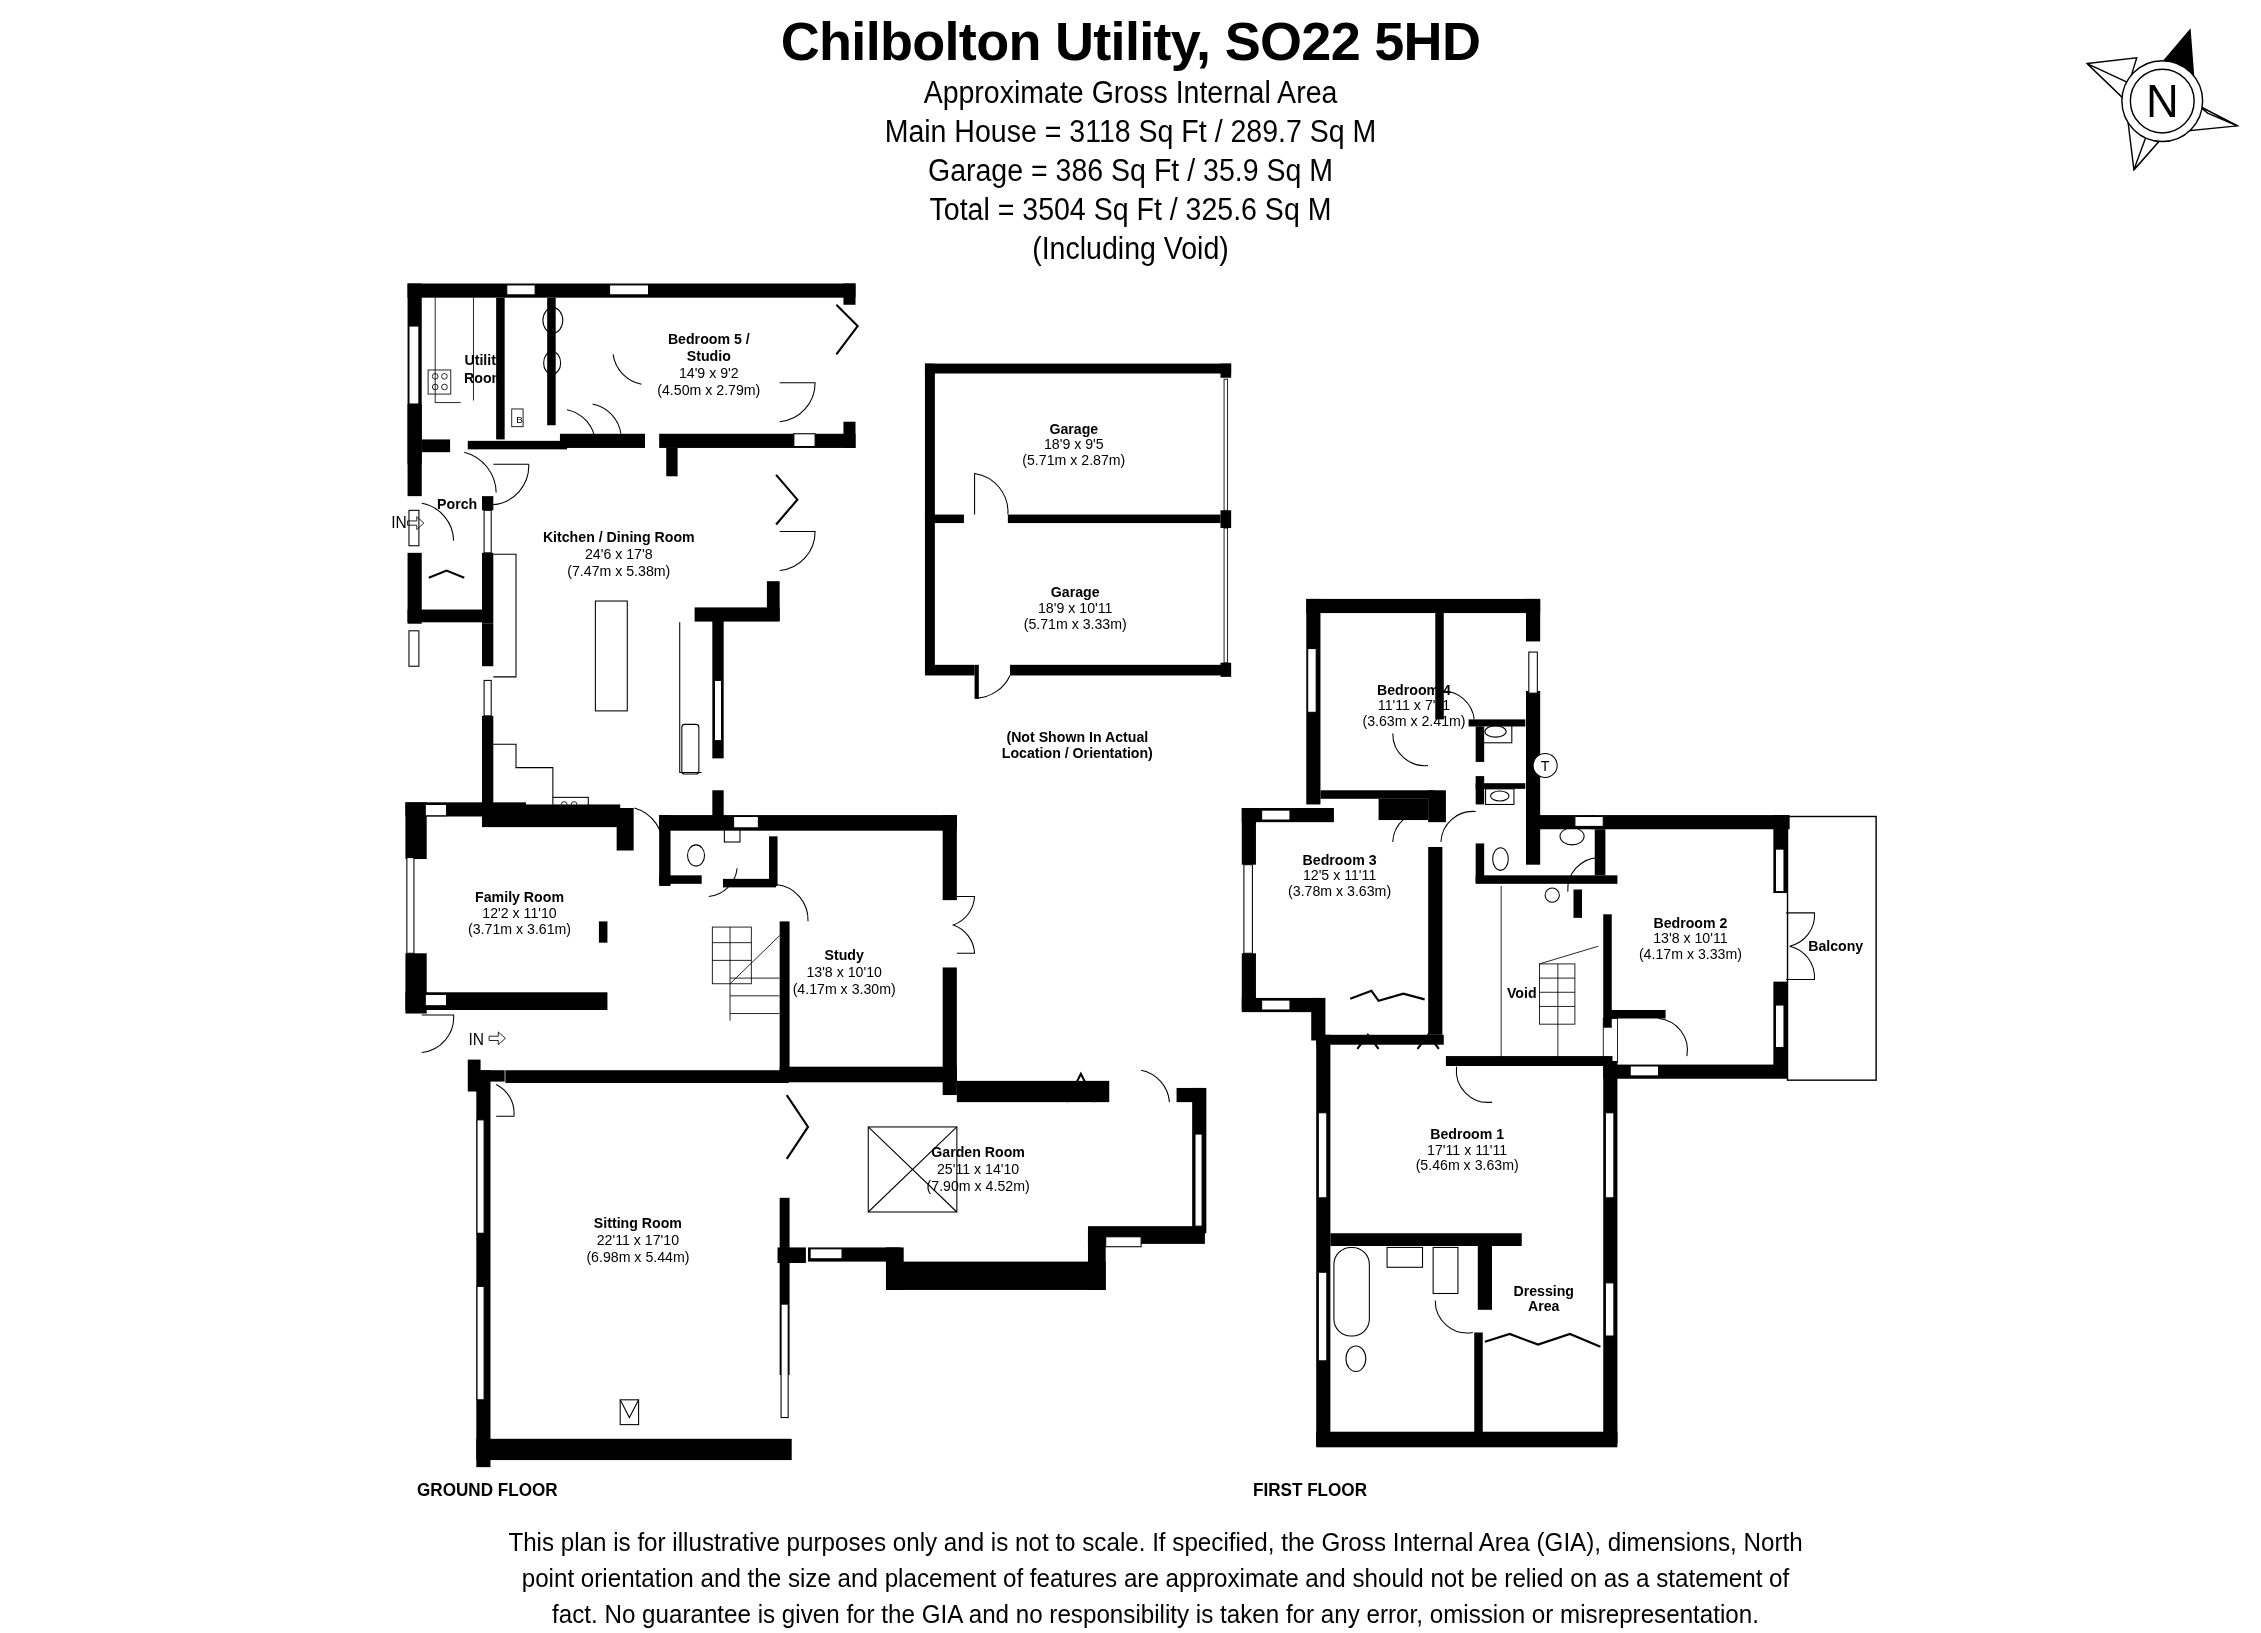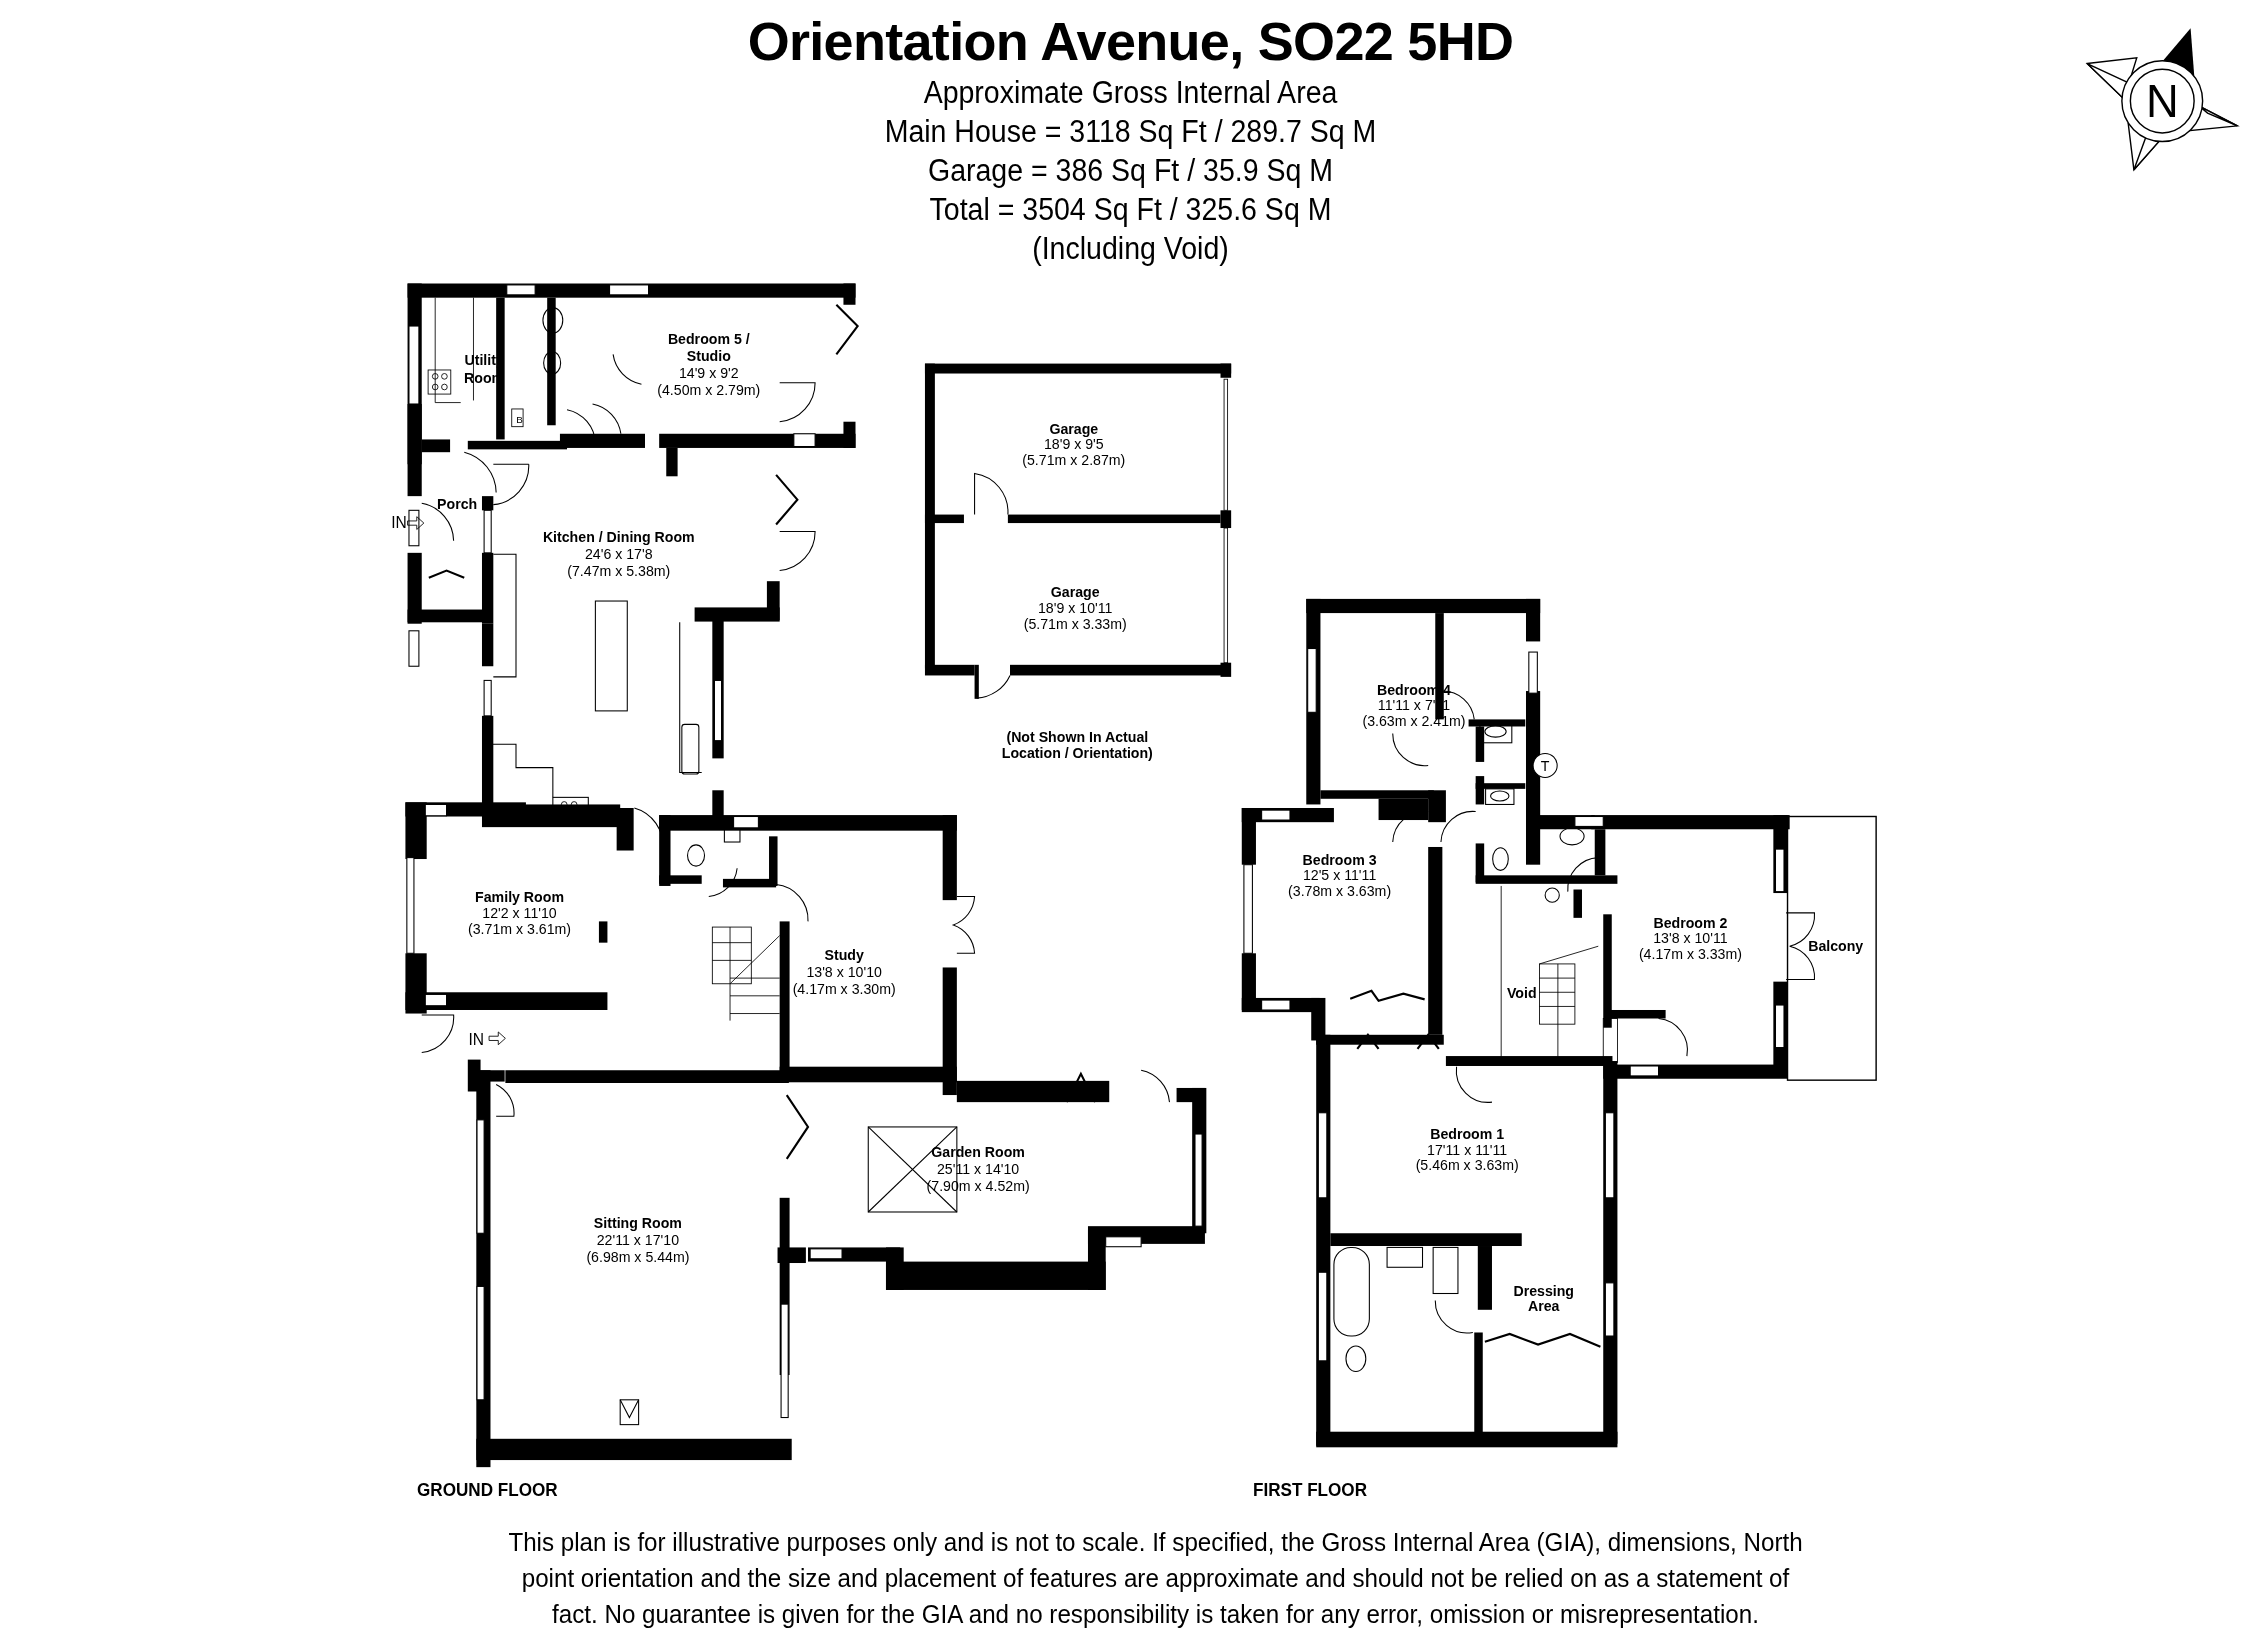--- a/index.html
+++ b/index.html
@@ -14,21 +14,21 @@
   .room-dim { font-size: 20px; }
   .floor-label { position: absolute; font-weight: bold; font-size: 19px; top: 1479px; transform: scaleX(0.9); transform-origin: left; }
   .disclaimer { position: absolute; left: 397px; top: 1524px; width: 1517px; text-align: center;
                 font-size: 26px; line-height: 36px; transform: scaleX(0.93); transform-origin: center; }
   .note { font-weight: bold; font-size: 20px; }
 </style>
 </head>
 <body>
 
 <div class="header">
-  <div class="title">Orientation Avenue, SO22 5HD</div>
+  <div class="title">Chilbolton Utility, SO22 5HD</div>
   <div class="area-line">Approximate Gross Internal Area</div>
   <div class="area-line">Main House = 3118 Sq Ft / 289.7 Sq M</div>
   <div class="area-line">Garage = 386 Sq Ft / 35.9 Sq M</div>
   <div class="area-line">Total = 3504 Sq Ft / 325.6 Sq M</div>
   <div class="area-line">(Including Void)</div>
 </div>
 
 <svg class="compass" viewBox="0 0 240 230">
   <g fill="#fff" stroke="#000" stroke-width="2">
     <polygon points="20,60 90,52 72,110"></polygon>

